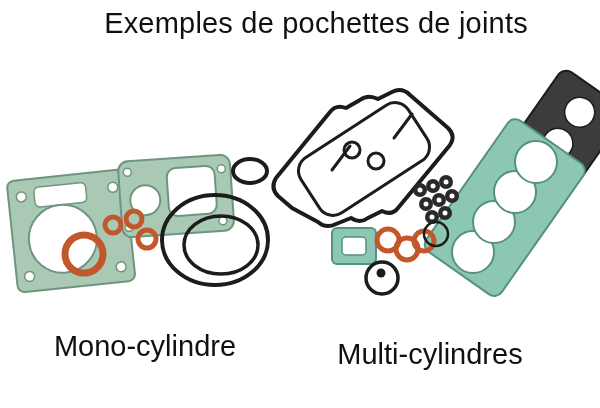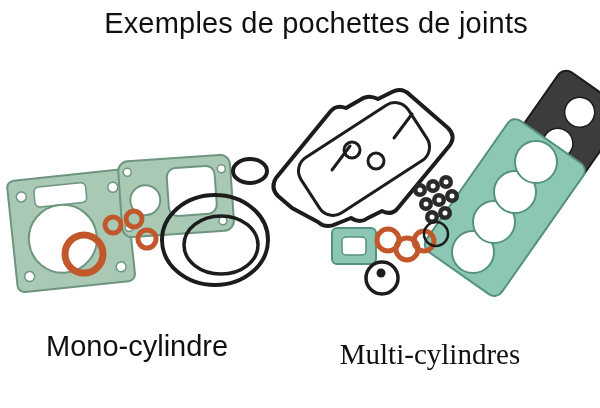--- a/index.html
+++ b/index.html
@@ -27,29 +27,29 @@
     letter-spacing: 0.2px;
   }
   .caption {
     position: absolute;
     color: #101010;
     font-size: 29px;
     white-space: nowrap;
   }
   .caption-mono {
     top: 330px;
-    left: 46px;
+    left: 30px;
     width: 230px;
+    text-align: center;
   }
   .caption-multi {
     top: 338px;
     left: 300px;
     width: 260px;
     text-align: center;
-    font-family: Liberation Serif, serif;
   }
   .art {
     position: absolute;
     top: 0;
     left: 0;
   }
 </style>
 </head>
 <body>
 

